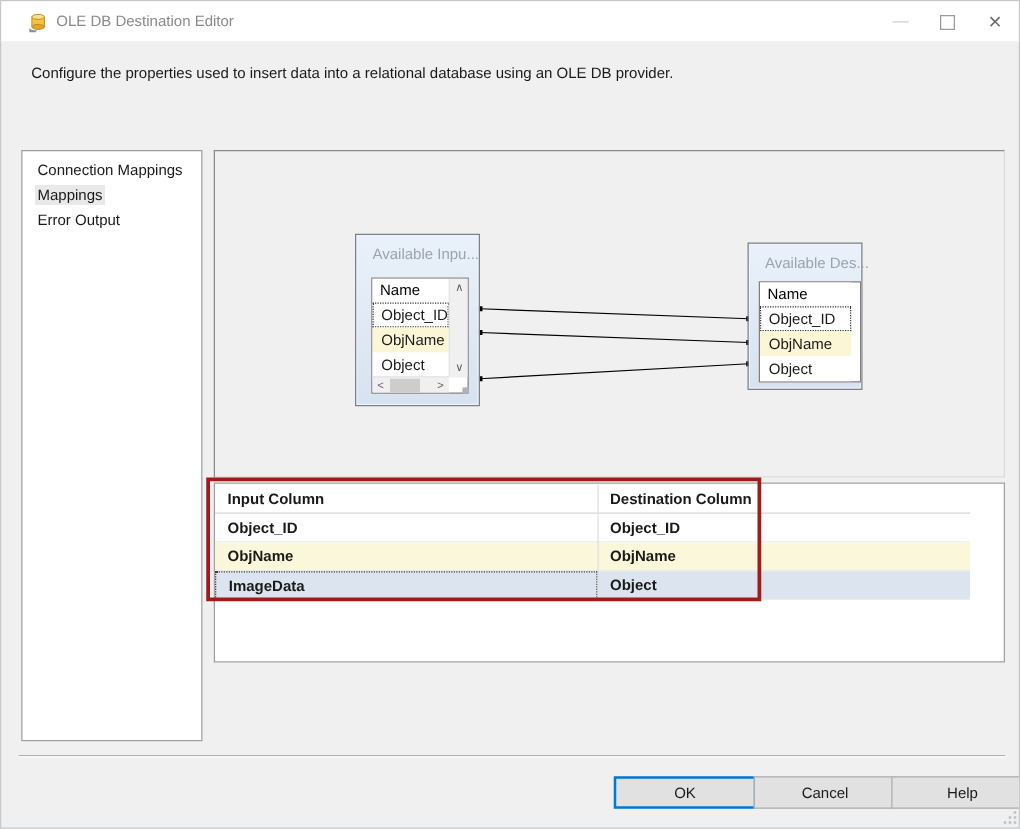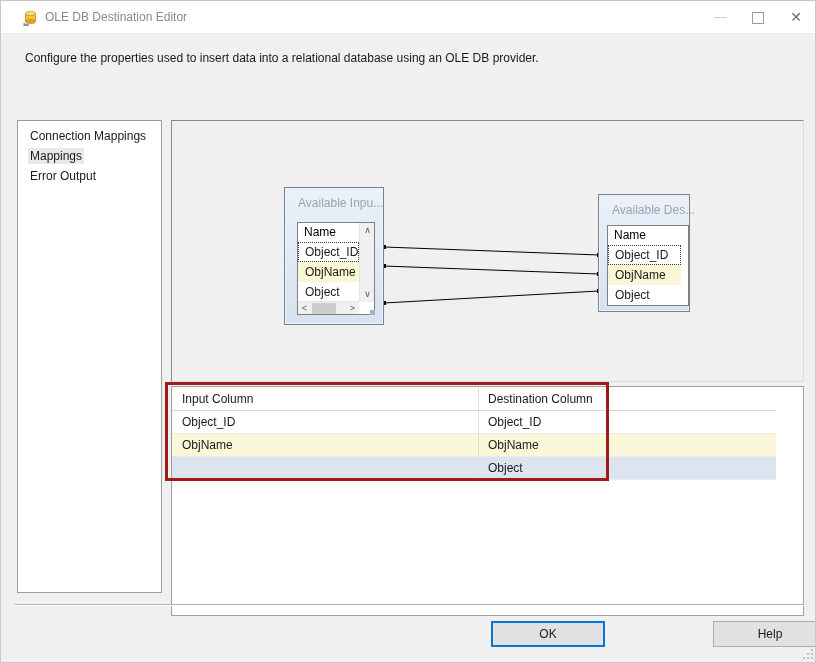--- a/index.html
+++ b/index.html
@@ -52,22 +52,22 @@
   .vs-up{ top:0; } .vs-down{ bottom:0; }
   .hscroll{ position:absolute; left:0; bottom:0; width:61px; height:13px; background:#f0f0f0; border-top:1px solid #e4e4e4; }
   .hs-arrow{ position:absolute; top:0; width:13px; height:13px; text-align:center; line-height:12px; color:#5a5a5a; font-size:9px; }
   .hs-left{ left:0; } .hs-right{ right:0; }
   .hs-thumb{ position:absolute; left:14px; top:1px; width:24px; height:11px; background:#cdcdcd; }
   .list-grip{ position:absolute; right:1px; bottom:1px; width:6px; height:6px;
     box-shadow:4px 4px 0 0 #aab2bc, 0 4px 0 0 #aab2bc, 4px 0 0 0 #aab2bc; background:#aab2bc;
     transform:scale(.5); transform-origin:bottom right; }
   .conn-svg{ position:absolute; left:0; top:0; }
   
-  .mtable{ position:absolute; left:170px; top:385px; width:633px; height:230px;
-    background:#ffffff; border:1px solid #a0a0a0; }
+  .mtable{ position:absolute; left:170px; top:385px; width:633px; height:144px;
+    background:#ffffff; border:1px solid #a0a0a0;font-weight:bold; }
   .thead{ position:relative; height:24px; border-bottom:1px solid #d6d6d6; width:604px; }
   .th1{ position:absolute; left:10px; top:0; line-height:24px; }
   .th2{ position:absolute; left:316px; top:0; line-height:24px; }
   .trow{ position:relative; height:23px; line-height:23px; width:604px; border-bottom:1px solid #ebebeb; }
   .trow.highlighted{ background:#fbf7da; }
   .trow.selected{ background:#dce5ef; }
   .tcell1{ position:absolute; left:0; top:0; width:306px; height:23px; padding-left:10px; }
   .trow.selected .tcell1{ border:1px dotted #404040; }
   .tcell2{ position:absolute; left:316px; top:0; }
   .colsep{ position:absolute; left:306px; top:1px; width:1px; height:93px; background:#e0e0e0; }
@@ -175,25 +175,27 @@
     </div>
     <div class="trow">
       <span class="tcell1">Object_ID</span>
       <span class="tcell2">Object_ID</span>
     </div>
     <div class="trow highlighted">
       <span class="tcell1">ObjName</span>
       <span class="tcell2">ObjName</span>
     </div>
     <div class="trow selected">
+      <span class="tcell1">ImageData</span>
       <span class="tcell2">Object</span>
     </div>
     <div class="colsep"></div>
   </div>
 
   <div class="annotation"></div>
 
   <div class="footer-sep"></div>
   <div class="btn btn-ok">OK</div>
+  <div class="btn btn-cancel">Cancel</div>
   <div class="btn btn-help">Help</div>
   <div class="win-grip"></div>
 
 </div>
 
 </body></html>

